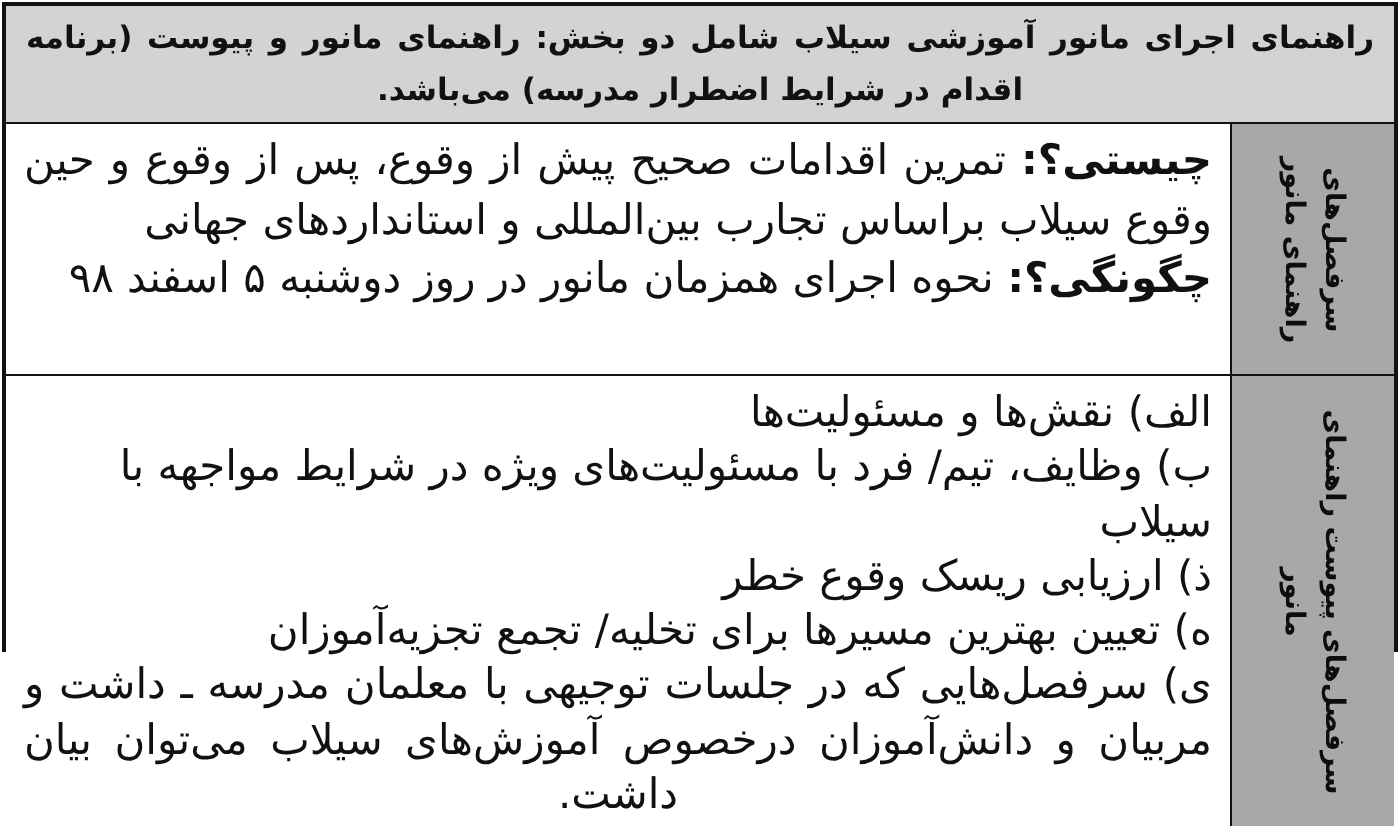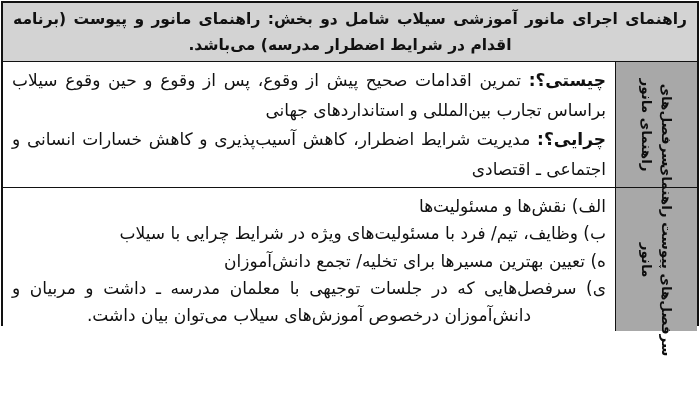--- a/index.html
+++ b/index.html
@@ -39,21 +39,21 @@
     position:absolute; top:50%; left:50%;
     transform:translate(-50%,-50%) rotate(90deg);
     white-space:nowrap; text-align:center;
     font-weight:bold; font-size:13.5px; line-height:20px;
     color:#0d0d0d;
   }
   .vlabel div { white-space:nowrap; }
   .content-cell {
     flex:1 1 auto; background:#fff;
     padding:4px 9px 2px 9px;
-    font-size:17px;
+    font-size:21px;
   }
   .content1 { line-height:29.5px; }
   .content2 { line-height:27.3px; padding-top:5px; }
   .para { text-align:right; }
   .para.justify { text-align:justify; text-align-last:right; }
   .para.justify-center { text-align:justify; text-align-last:center; }
   .term { font-weight:bold; }
 </style>
 </head>
 <body>
@@ -65,34 +65,34 @@
 
     <div class="row row1">
       <div class="label-cell">
         <div class="vlabel">
           <div>سرفصل‌های</div>
           <div>راهنمای مانور</div>
         </div>
       </div>
       <div class="content-cell content1">
         <p class="para justify"><span class="term">چیستی؟:</span> <span>تمرین اقدامات صحیح پیش از وقوع، پس از وقوع و حین وقوع سیلاب براساس تجارب بین‌المللی و استانداردهای جهانی</span></p>
-        <p class="para justify"><span class="term">چرایی؟:</span> <span>مدیریت شرایط اضطرار، کاهش آسیب‌پذیری و کاهش خسارات انسانی و اجتماعی ـ اقتصادی</span></p>
         <p class="para"><span class="term">چگونگی؟:</span> <span>نحوه اجرای همزمان مانور در روز دوشنبه ۵ اسفند ۹۸</span></p>
       </div>
     </div>
 
     <div class="row row2">
       <div class="label-cell">
         <div class="vlabel">
           <div>سرفصل‌های پیوست راهنمای</div>
           <div>مانور</div>
         </div>
       </div>
       <div class="content-cell content2">
         <p class="para">الف) نقش‌ها و مسئولیت‌ها</p>
-        <p class="para">ب) وظایف، تیم/ فرد با مسئولیت‌های ویژه در شرایط چرایی با سیلاب</p>
-        <p class="para">ه) تعیین بهترین مسیرها برای تخلیه/ تجمع دانش‌آموزان</p>
+        <p class="para">ب) وظایف، تیم/ فرد با مسئولیت‌های ویژه در شرایط مواجهه با سیلاب</p>
+        <p class="para">ذ) ارزیابی ریسک وقوع خطر</p>
+        <p class="para">ه) تعیین بهترین مسیرها برای تخلیه/ تجمع تجزیه‌آموزان</p>
         <p class="para justify-center">ی) سرفصل‌هایی که در جلسات توجیهی با معلمان مدرسه ـ داشت و مربیان و دانش‌آموزان درخصوص آموزش‌های سیلاب می‌توان بیان داشت.</p>
       </div>
     </div>
 
   </div>
 </div>
 
 </body></html>

